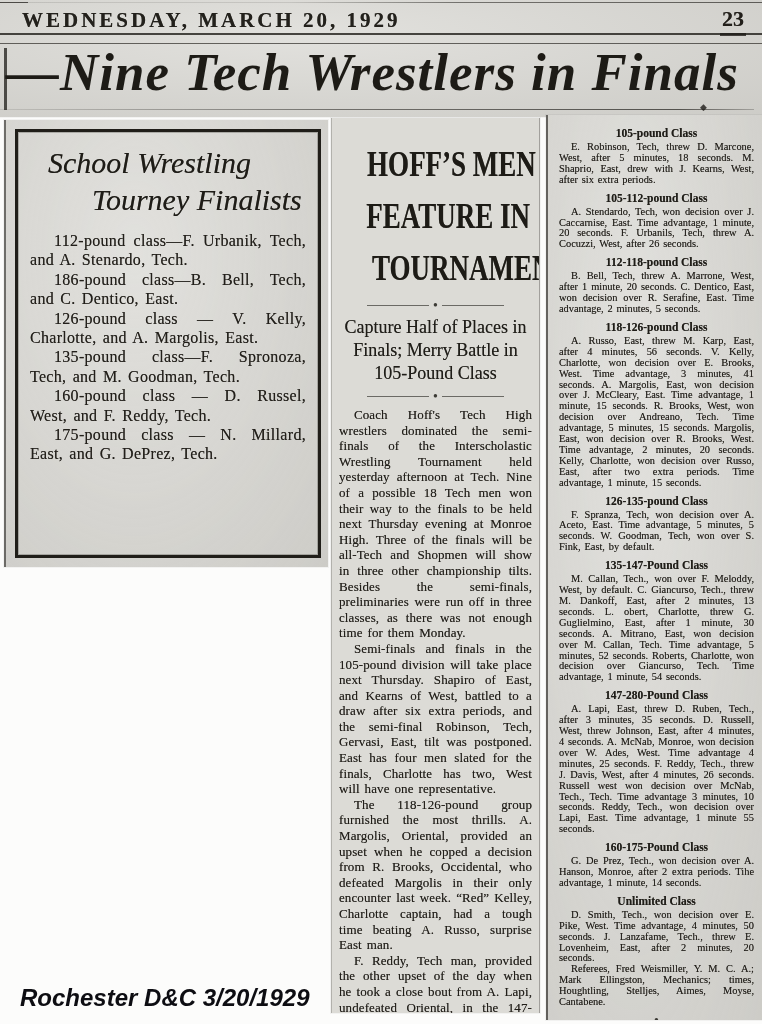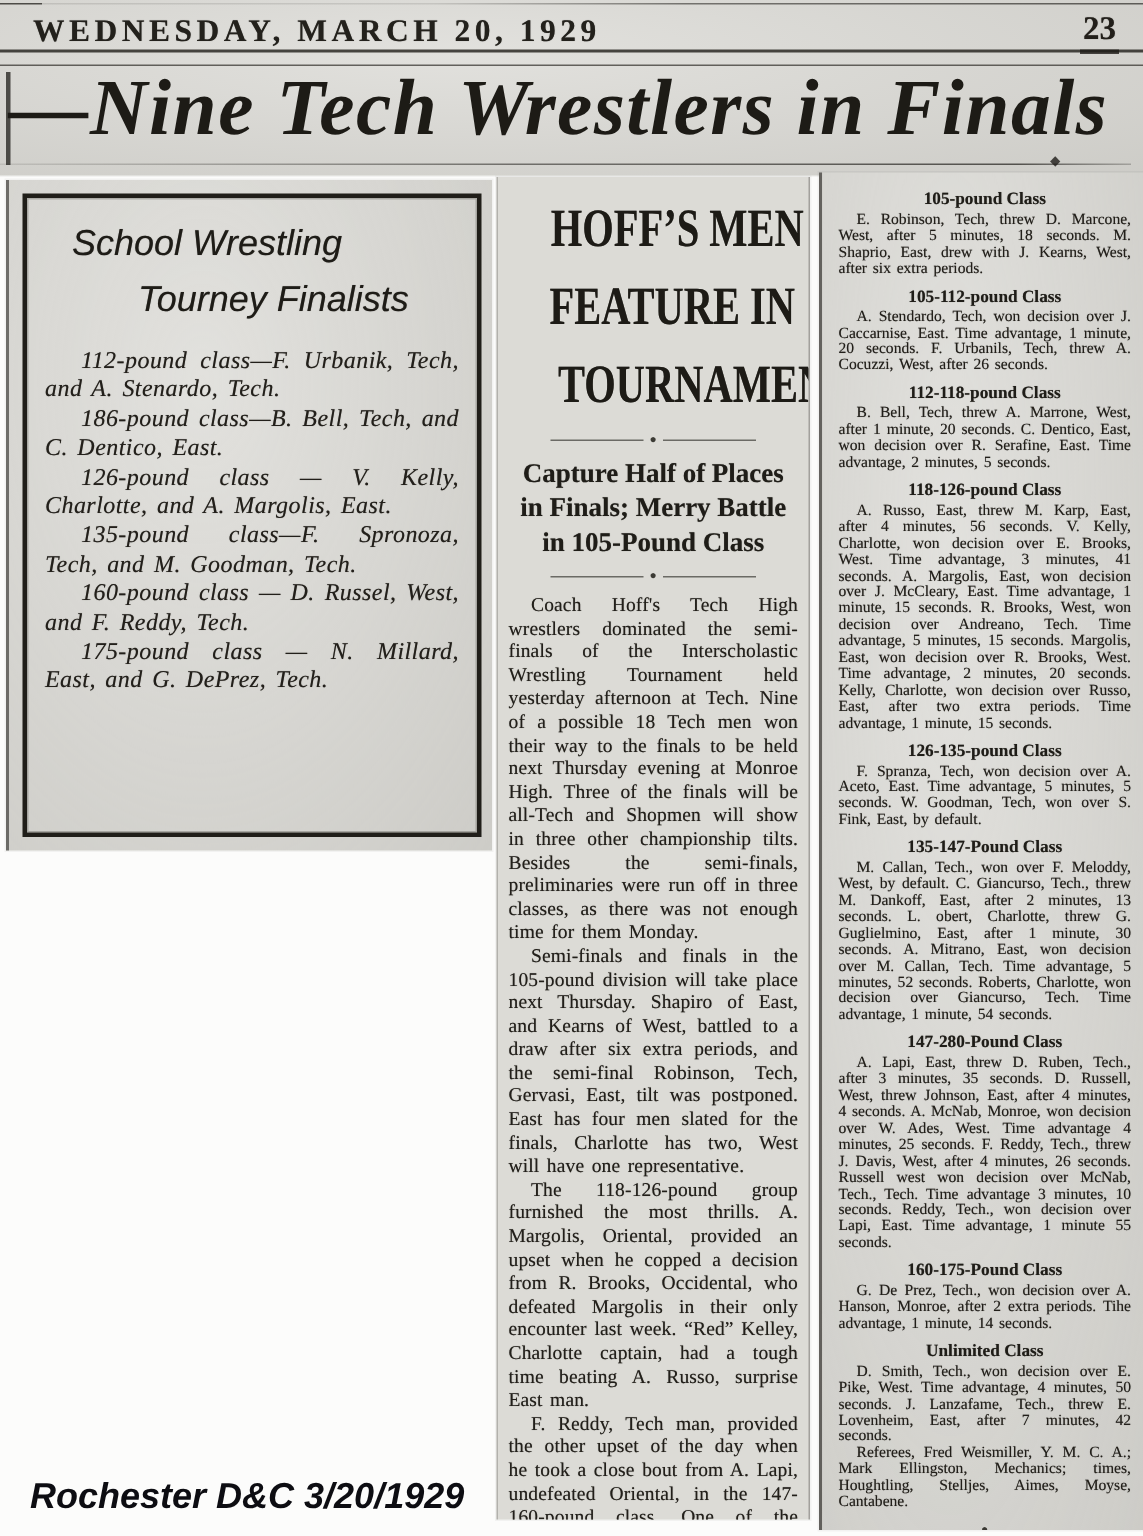--- a/index.html
+++ b/index.html
@@ -29,38 +29,38 @@
   .headline-rule{position:absolute;left:0;right:8px;top:109px;height:1px;
     background:linear-gradient(to right, rgba(30,28,24,.10), rgba(30,28,24,.55) 45%, rgba(30,28,24,.7) 90%, rgba(30,28,24,.25));}
   .headline-rule-diamond{position:absolute;top:102px;left:700px;font-size:9px;color:rgba(30,28,24,.8);}
   .left-edge-tick{position:absolute;left:4px;top:48px;width:3px;height:62px;background:rgba(30,28,24,.75);}
 
   
   .finalists-piece{left:4px;top:120px;width:322px;height:447px;border-left:2px solid rgba(28,26,22,.55);}
   .finalists-frame{position:absolute;left:9px;top:9px;right:7px;bottom:9px;
     border:3px solid #201e19;box-shadow:inset 0 0 0 1px rgba(32,30,25,.25);
     padding:12px 12px 8px 12px;box-sizing:border-box;overflow:hidden;}
-  .finalists-title{font-style:italic;font-size:24px;line-height:37px;color:#1e1c17;
-    font-family:Liberation Sans, sans-serif;}
+  .finalists-title{font-style:italic;font-size:30px;line-height:37px;color:#1e1c17;
+    font-family:Liberation Serif, serif;}
   .finalists-title .line1{padding-left:18px;}
   .finalists-title .line2{padding-left:62px;}
-  .finalists-list{margin-top:13px;font-style:italic;}
+  .finalists-list{margin-top:13px;}
   .finalists-list p{margin:0;font-size:16px;line-height:19.4px;text-align:justify;
     text-indent:24px;letter-spacing:.3px;word-spacing:2px;}
 
   
   .article-piece{left:331px;top:118px;width:209px;height:895px;background:#dcdbd6;
     border-left:1px solid rgba(30,28,24,.22);border-right:1px solid rgba(30,28,24,.30);
     padding:8px 7px 0 7px;box-sizing:border-box;overflow:hidden;}
-  .article-headline{font-weight:bold;font-size:36px;line-height:52px;color:#1d1b16;}
+  .article-headline{font-weight:bold;font-size:36px;line-height:52px;color:#1d1b16;margin-top:12px;}
   .article-headline .condensed{display:inline-block;transform:scaleX(.75);transform-origin:center;white-space:nowrap;}
   .divider{display:flex;align-items:center;margin:7px 28px;}
   .divider .seg{flex:1;height:1px;background:rgba(32,30,25,.6);}
   .divider .mid{font-size:8px;line-height:8px;padding:0 4px;color:rgba(32,30,25,.85);}
-  .article-subhead{text-align:center;font-weight:bold;font-size:18px;line-height:23px;
+  .article-subhead{text-align:center;font-weight:normal;font-size:18px;line-height:23px;
     margin:6px 2px 4px 2px;color:#1f1d18;}
   .article-body{margin-top:4px;}
   .article-body p{margin:0;font-size:13px;line-height:15.6px;text-align:justify;
     text-indent:15px;word-spacing:1.6px;letter-spacing:.1px;}
 
   
   .summaries-piece{left:546px;top:115px;width:216px;height:905px;
     border-left:2px solid rgba(26,24,20,.6);
     padding:6px 8px 0 11px;box-sizing:border-box;overflow:hidden;}
   .summary-section h4{margin:6px 0 2px 0;text-align:center;font-size:11.5px;line-height:13px;
@@ -161,21 +161,21 @@
     <div class="summary-section ink">
       <h4>147-280-Pound Class</h4>
       <p>A. Lapi, East, threw D. Ruben, Tech., after 3 minutes, 35 seconds. D. Russell, West, threw Johnson, East, after 4 minutes, 4 seconds. A. McNab, Monroe, won decision over W. Ades, West. Time advantage 4 minutes, 25 seconds. F. Reddy, Tech., threw J. Davis, West, after 4 minutes, 26 seconds. Russell west won decision over McNab, Tech., Tech. Time advantage 3 minutes, 10 seconds. Reddy, Tech., won decision over Lapi, East. Time advantage, 1 minute 55 seconds.</p>
     </div>
     <div class="summary-section ink">
       <h4>160-175-Pound Class</h4>
       <p>G. De Prez, Tech., won decision over A. Hanson, Monroe, after 2 extra periods. Tihe advantage, 1 minute, 14 seconds.</p>
     </div>
     <div class="summary-section ink">
       <h4>Unlimited Class</h4>
-      <p>D. Smith, Tech., won decision over E. Pike, West. Time advantage, 4 minutes, 50 seconds. J. Lanzafame, Tech., threw E. Lovenheim, East, after 7 minutes, 42 seconds.</p>
+      <p>D. Smith, Tech., won decision over E. Pike, West. Time advantage, 4 minutes, 50 seconds. J. Lanzafame, Tech., threw E. Lovenheim, East, after 2 minutes, 20 seconds.</p>
       <p>Referees, Fred Weismiller, Y. M. C. A.; Mark Ellingston, Mechanics; times, Houghtling, Stelljes, Aimes, Moyse, Cantabene.</p>
     </div>
     <div class="divider end-divider">
       <span class="seg"></span>
         <span class="mid">●</span>
         <span class="seg"></span>
     </div>
   </div>
 
   <div class="caption">Rochester D&amp;C 3/20/1929</div>

